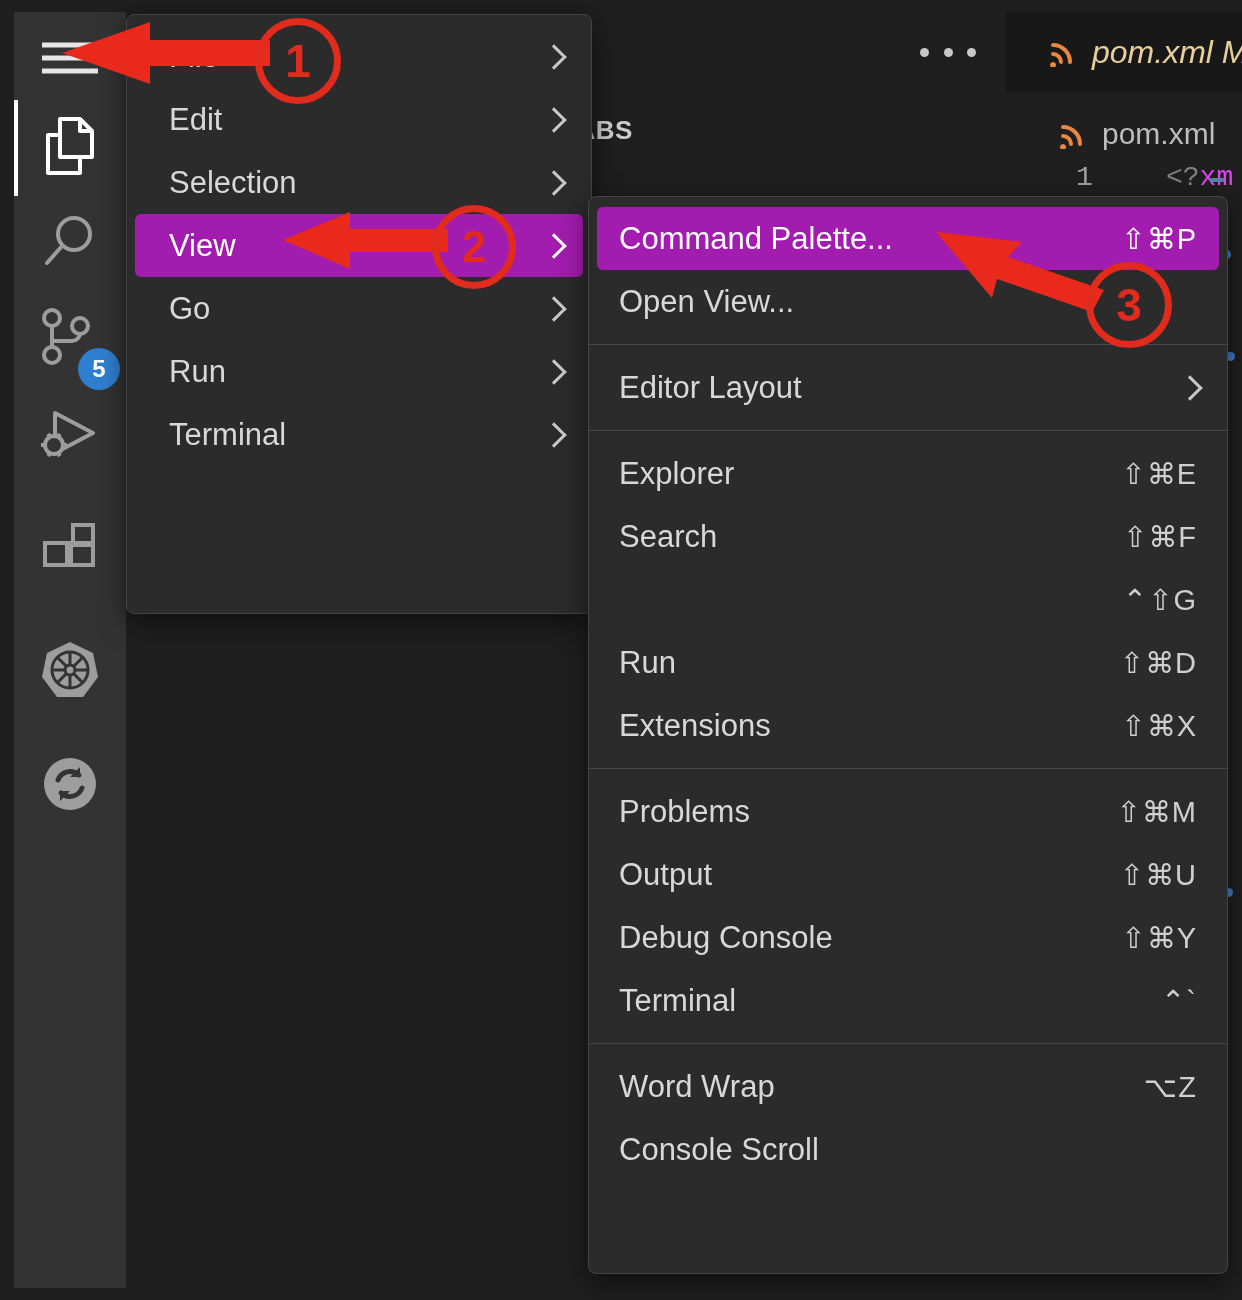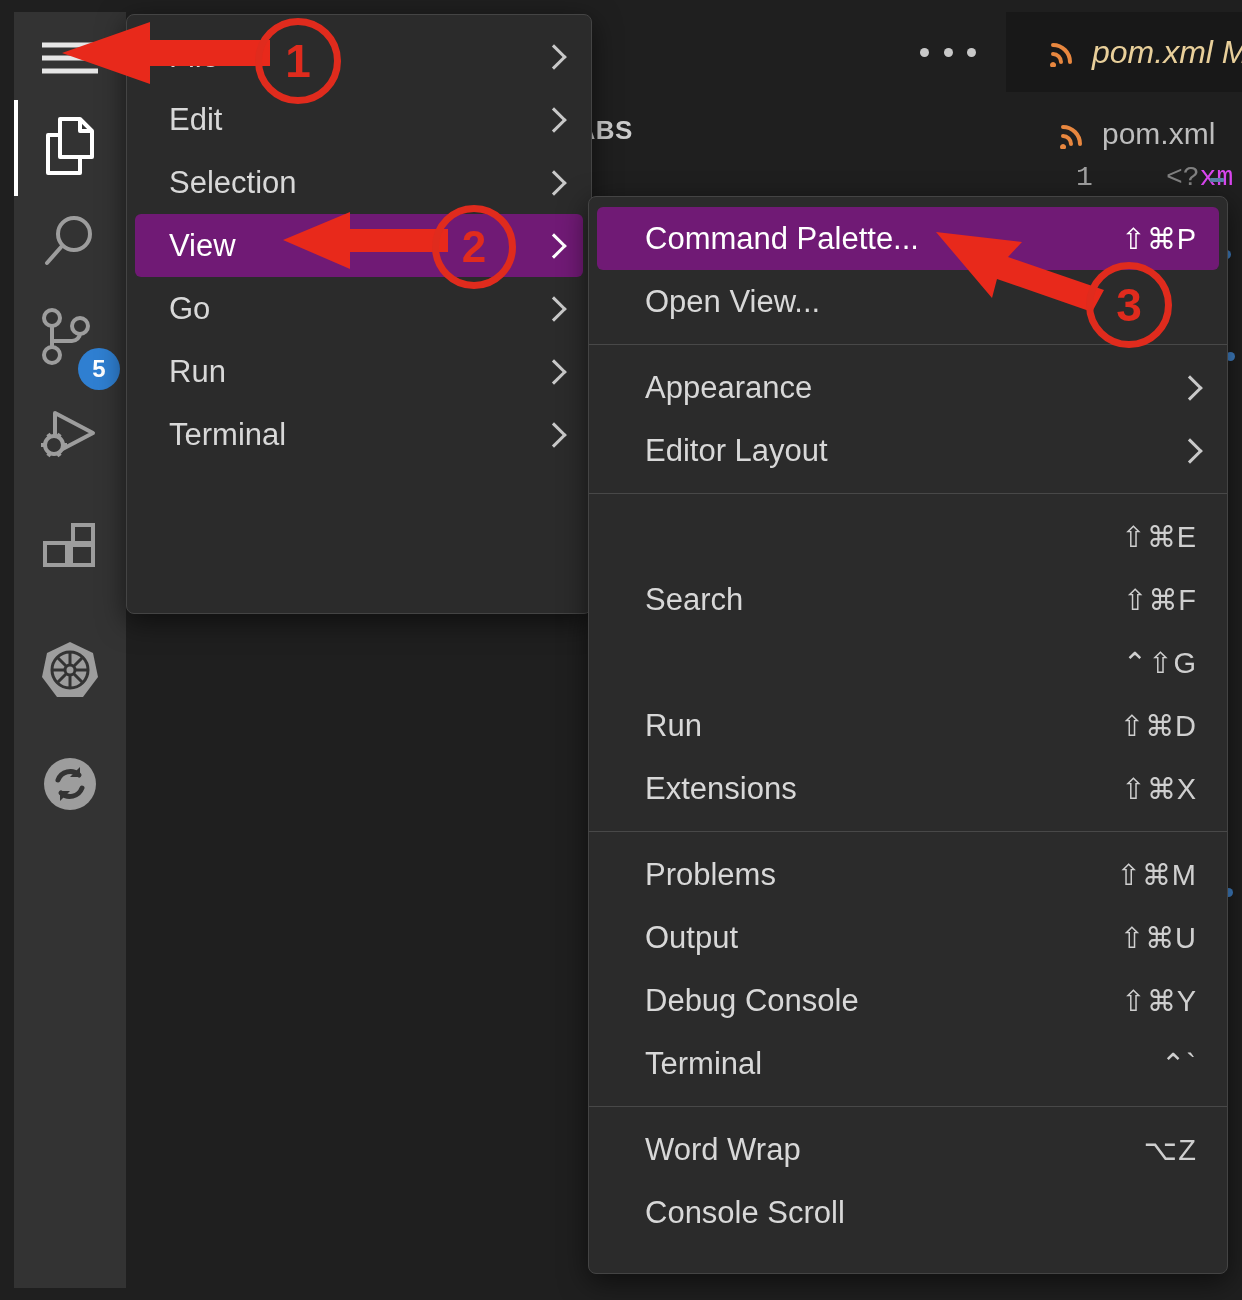--- a/index.html
+++ b/index.html
@@ -103,22 +103,22 @@
     padding:10px 0;box-sizing:border-box;
   }
   #main-menu{left:126px;top:14px;width:466px;height:600px;}
   #sub-menu{left:588px;top:196px;width:640px;height:1078px;}
 
   .mi{
     position:relative;display:flex;align-items:center;
     height:63px;margin:0 8px;padding:0 22px 0 34px;
     box-sizing:border-box;border-radius:6px;
   }
-  #sub-menu .mi{height:63px;padding-left:48px;}
-  .mi.sel{background:#701a75;}
+  #sub-menu .mi{height:63px;padding-left:22px;}
+  .mi.sel{background:#a21caf;}
   .mi-label{
     font-size:31px;color:#d8d8d8;white-space:nowrap;flex:1 1 auto;
   }
   .mi.sel .mi-label{color:#ffffff;}
   .mi-key{
     font-size:29px;color:#cfcfcf;white-space:nowrap;
     margin-left:auto;letter-spacing:1px;
   }
   .mi.sel .mi-key{color:#ffffff;}
   .chev{
@@ -364,31 +364,28 @@
       <span class="mi-label">Command Palette...</span>
       <span class="mi-key">⇧⌘P</span>
     </div>
     <div class="mi">
       <span class="mi-label">Open View...</span>
     </div>
 
     <div class="sep"></div>
 
     <div class="mi">
-      <span class="mi-label">Appearance</span>
-      <span class="chev"></span>
-    </div>
-    <div class="mi">
       <span class="mi-label">Editor Layout</span>
       <span class="chev"></span>
     </div>
 
     <div class="sep"></div>
 
     <div class="mi">
+      <span class="mi-label">Explorer</span>
       <span class="mi-key">⇧⌘E</span>
     </div>
     <div class="mi">
       <span class="mi-label">Search</span>
       <span class="mi-key">⇧⌘F</span>
     </div>
     <div class="mi">
       <span class="mi-key">⌃⇧G</span>
     </div>
     <div class="mi">

